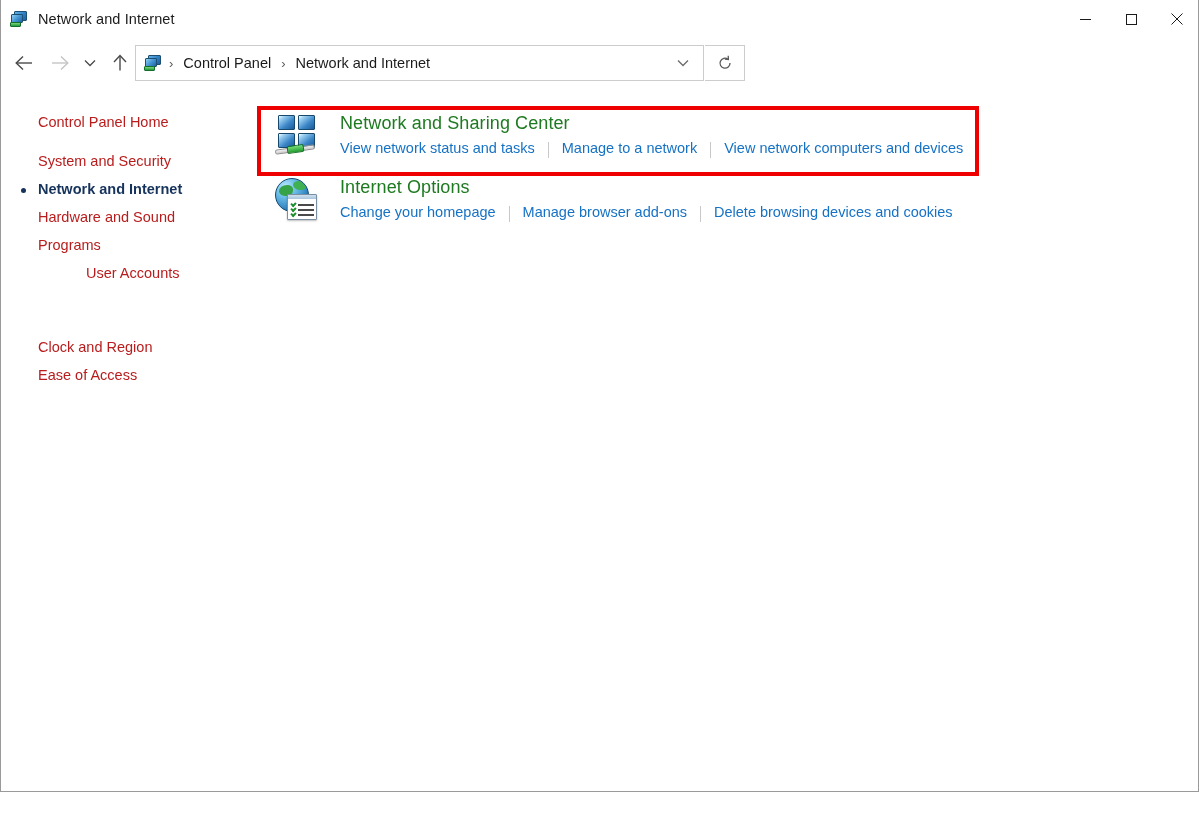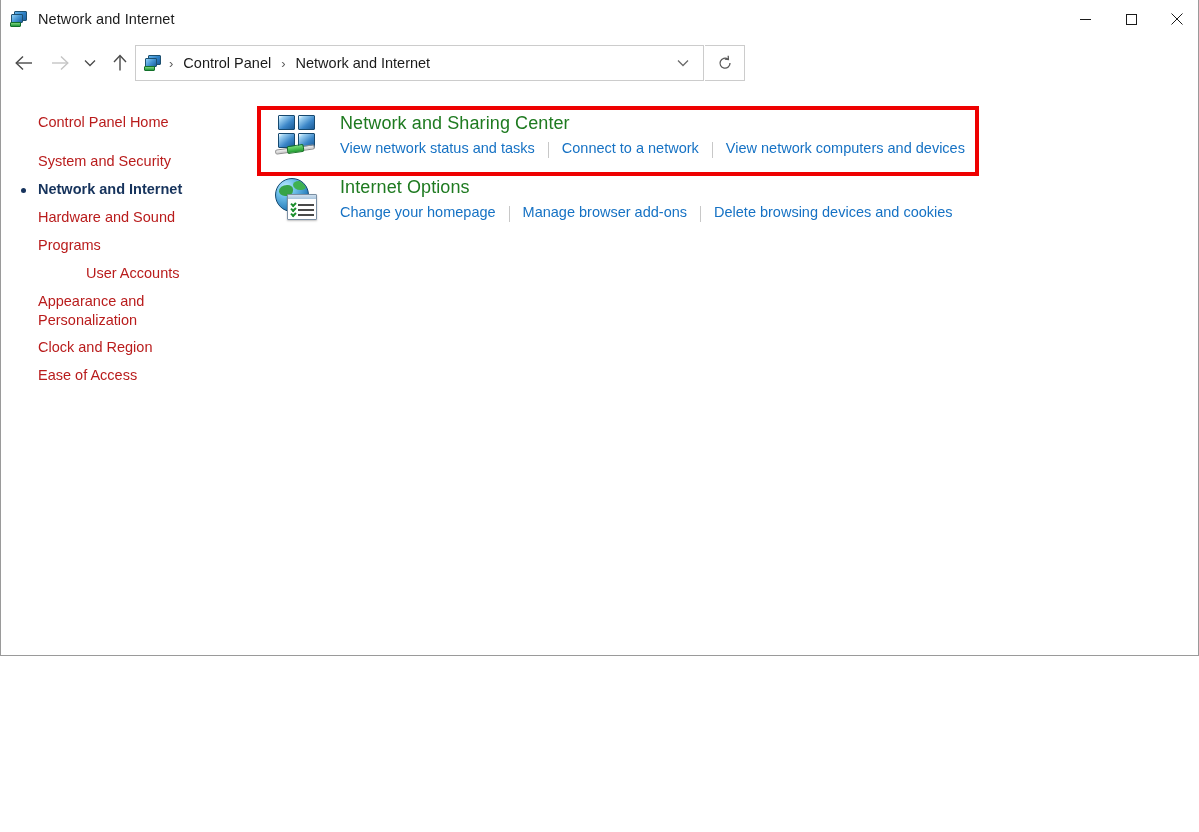--- a/index.html
+++ b/index.html
@@ -8,21 +8,21 @@
     width: 1199px;
     height: 832px;
     overflow: hidden;
     background: #ffffff;
     font-family: "Liberation Sans", sans-serif;
   }
 
   #window {
     position: relative;
     width: 1199px;
-    height: 656px;
+    height: 792px;
     background: #ffffff;
     border: 1px solid #9a9a9a;
     border-top: none;
     overflow: hidden;
   }
 
   
   #titlebar {
     position: absolute;
     top: 0; left: 0;
@@ -485,21 +485,20 @@
     <div class="side-item" style="top:15px;">Control Panel Home</div>
 
     <div class="side-item" style="top:54px;">System and Security</div>
 
     <div id="side-bullet" style="top:90px;"></div>
     <div class="side-item current" style="top:82px;">Network and Internet</div>
 
     <div class="side-item" style="top:110px;">Hardware and Sound</div>
     <div class="side-item" style="top:138px;">Programs</div>
     <div class="side-item" style="top:166px;margin-left:48px;">User Accounts</div>
-    <div class="side-item two-line" style="top:194px;">Appearance and Personalization</div>
     <div class="side-item" style="top:240px;">Clock and Region</div>
     <div class="side-item" style="top:268px;">Ease of Access</div>
   </div>
 
   <div id="content">
 
     <div class="category" id="cat-network">
       <div class="cat-icon">
         <div class="icon-nsc">
           <div class="pane p1"></div>
@@ -508,21 +507,21 @@
           <div class="pane p4"></div>
           <div class="cable"></div>
           <div class="plug"></div>
         </div>
       </div>
       <div class="cat-body">
         <div class="cat-title">Network and Sharing Center</div>
         <div class="cat-links">
           <span class="cat-link">View network status and tasks</span>
           <span class="link-sep"></span>
-          <span class="cat-link">Connect to a network</span>
+          <span class="cat-link">Manage to a network</span>
           <span class="link-sep"></span>
           <span class="cat-link">View network computers and devices</span>
         </div>
       </div>
     </div>
 
     <div class="category" id="cat-internet">
       <div class="cat-icon">
         <div class="icon-inet">
           <div class="globe">

